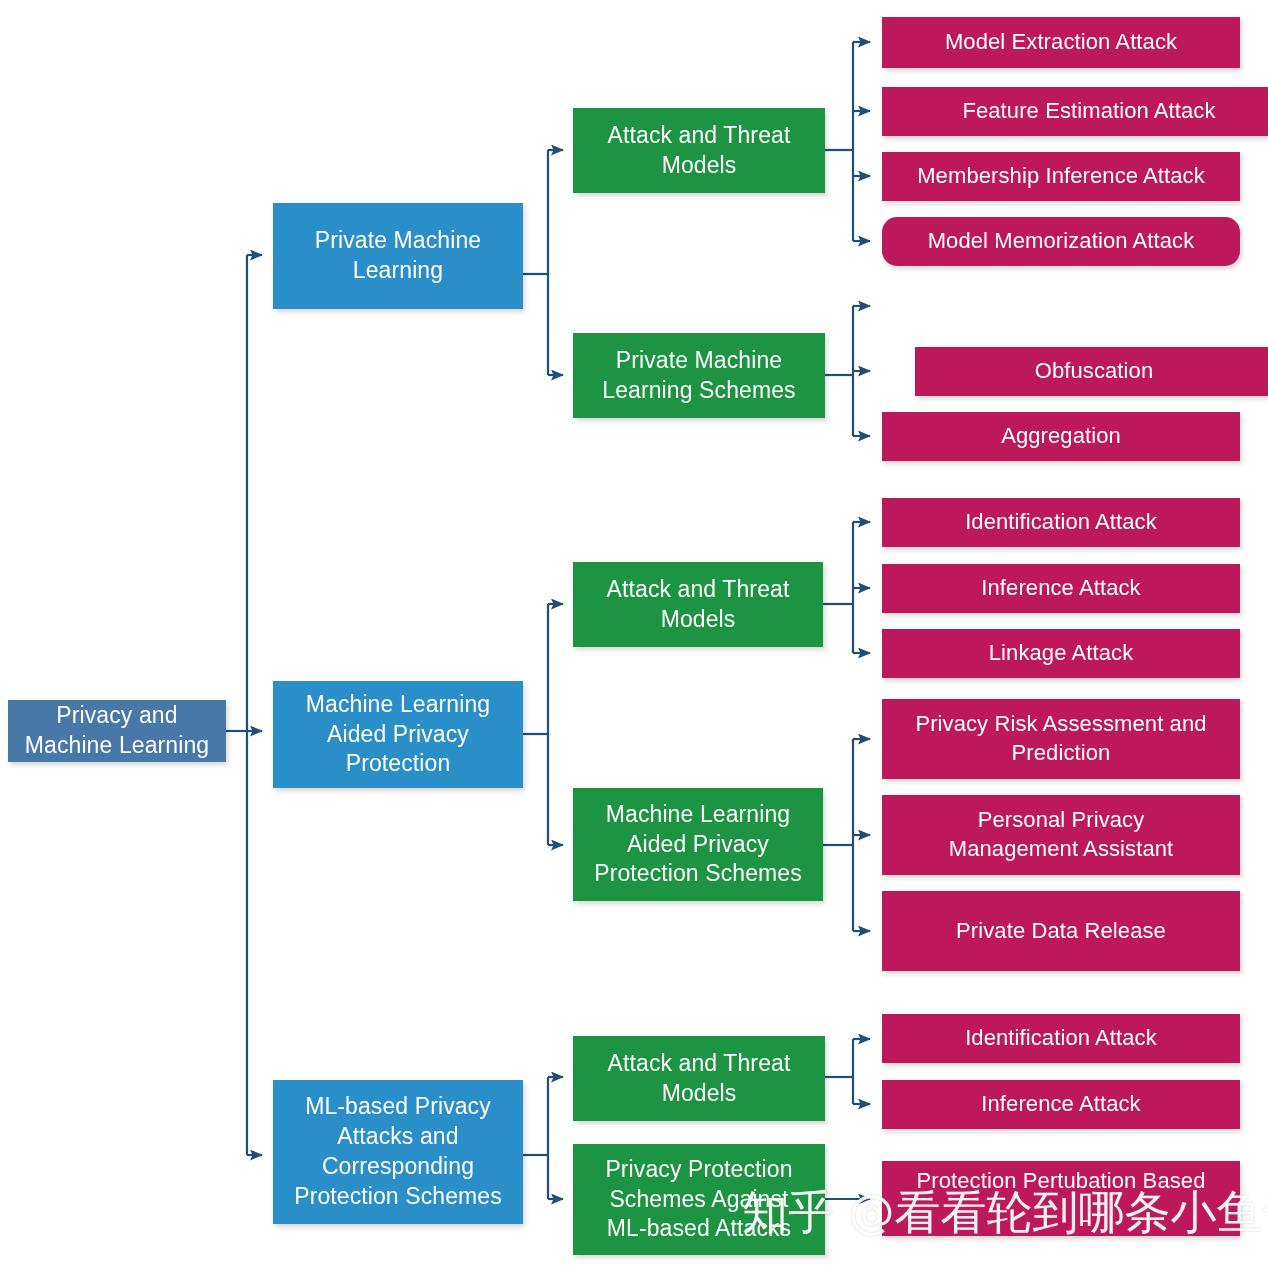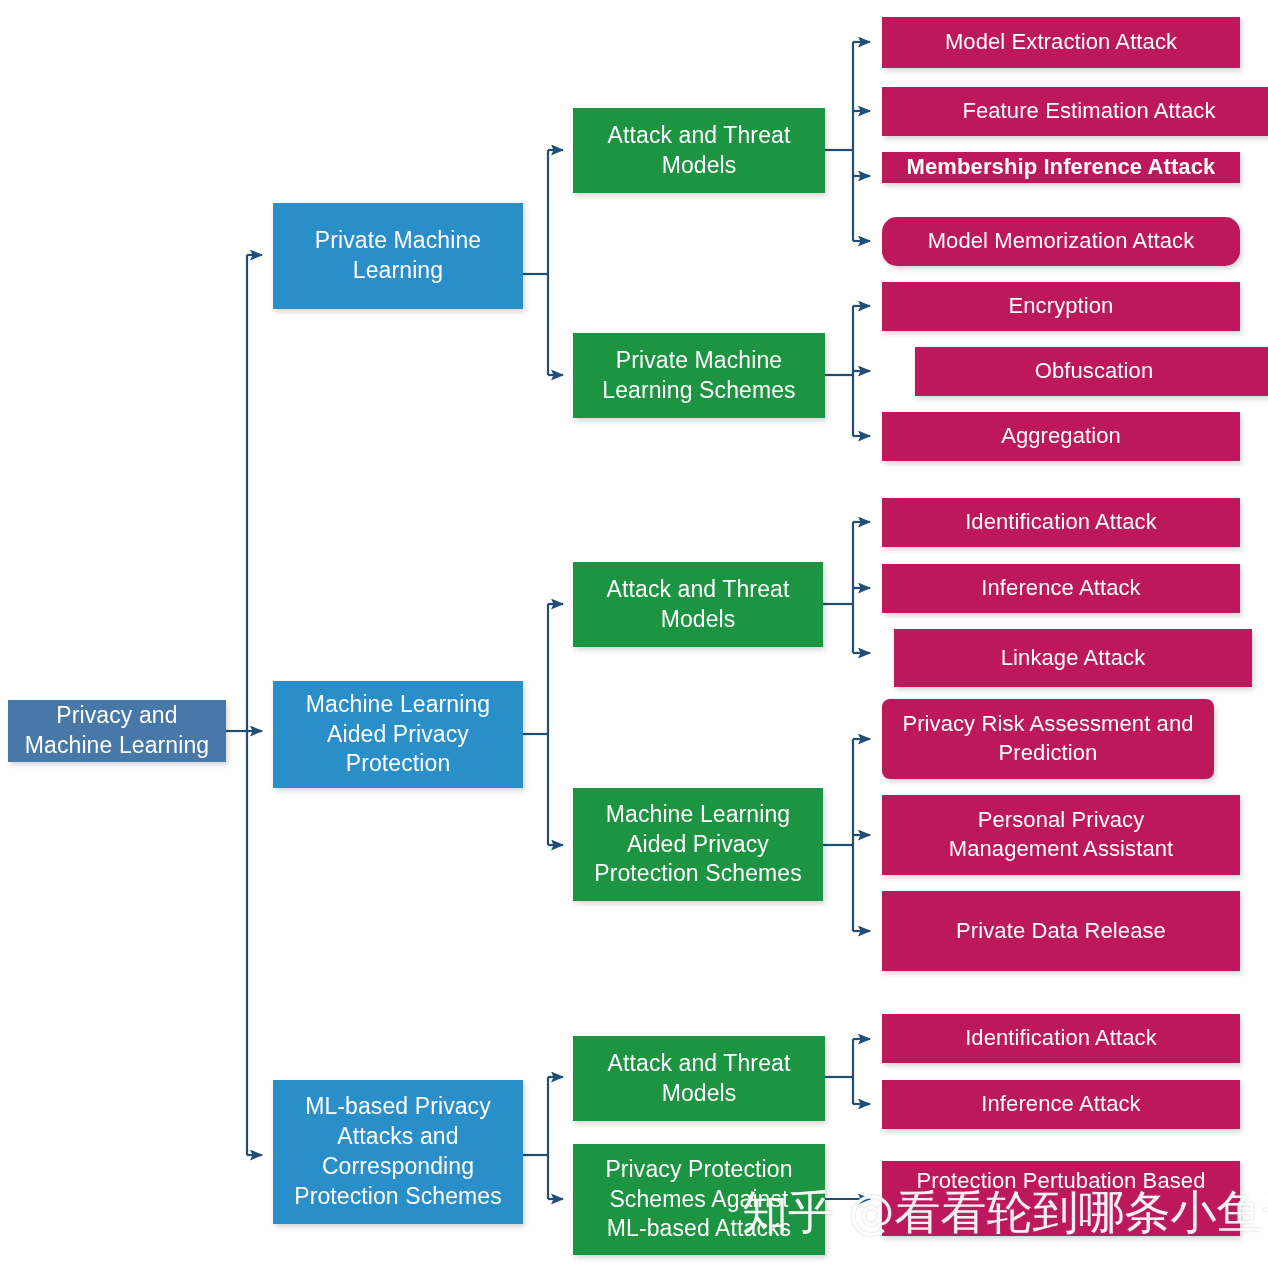--- a/index.html
+++ b/index.html
@@ -133,34 +133,31 @@
   <div class="node lvl2" style="left:573px;top:108px;width:252px;height:85px;">
     <span>Attack and Threat<br>Models</span>
   </div>
 
   <div class="node leaf" style="left:882px;top:17px;width:358px;height:51px;">
     <span>Model Extraction Attack</span>
   </div>
   <div class="node leaf" style="left:882px;top:87px;width:414px;height:49px;">
     <span>Feature Estimation Attack</span>
   </div>
-  <div class="node leaf" style="left:882px;top:152px;width:358px;height:31px;font-weight:bold;">
+  <div class="node leaf" style="left:882px;top:152px;width:358px;height:49px;">
     <span>Membership Inference Attack</span>
   </div>
   <div class="node leaf" style="left:882px;top:217px;width:358px;height:49px;border-radius:15px;">
     <span>Model Memorization Attack</span>
   </div>
 
   <div class="node lvl2" style="left:573px;top:333px;width:252px;height:85px;">
     <span>Private Machine<br>Learning Schemes</span>
   </div>
 
-  <div class="node leaf" style="left:882px;top:282px;width:358px;height:49px;">
-    <span>Encryption</span>
-  </div>
   <div class="node leaf" style="left:882px;top:347px;width:358px;height:49px;margin-left:33px;">
     <span>Obfuscation</span>
   </div>
   <div class="node leaf" style="left:882px;top:412px;width:358px;height:49px;">
     <span>Aggregation</span>
   </div>
 
   <div class="node lvl1" style="left:273px;top:681px;width:250px;height:107px;">
     <span>Machine Learning<br>Aided Privacy<br>Protection</span>
   </div>
@@ -168,29 +165,29 @@
   <div class="node lvl2" style="left:573px;top:562px;width:250px;height:85px;">
     <span>Attack and Threat<br>Models</span>
   </div>
 
   <div class="node leaf" style="left:882px;top:498px;width:358px;height:49px;">
     <span>Identification Attack</span>
   </div>
   <div class="node leaf" style="left:882px;top:564px;width:358px;height:49px;">
     <span>Inference Attack</span>
   </div>
-  <div class="node leaf" style="left:882px;top:629px;width:358px;height:58px;margin-left:12px;">
+  <div class="node leaf" style="left:882px;top:629px;width:358px;height:49px;">
     <span>Linkage Attack</span>
   </div>
 
   <div class="node lvl2" style="left:573px;top:788px;width:250px;height:113px;">
     <span>Machine Learning<br>Aided Privacy<br>Protection Schemes</span>
   </div>
 
-  <div class="node leaf" style="left:882px;top:699px;width:332px;height:80px;border-radius:8px;">
+  <div class="node leaf" style="left:882px;top:699px;width:358px;height:80px;">
     <span>Privacy Risk Assessment and<br>Prediction</span>
   </div>
   <div class="node leaf" style="left:882px;top:795px;width:358px;height:80px;">
     <span>Personal Privacy<br>Management Assistant</span>
   </div>
   <div class="node leaf" style="left:882px;top:891px;width:358px;height:80px;">
     <span>Private Data Release</span>
   </div>
 
   <div class="node lvl1" style="left:273px;top:1080px;width:250px;height:144px;">

